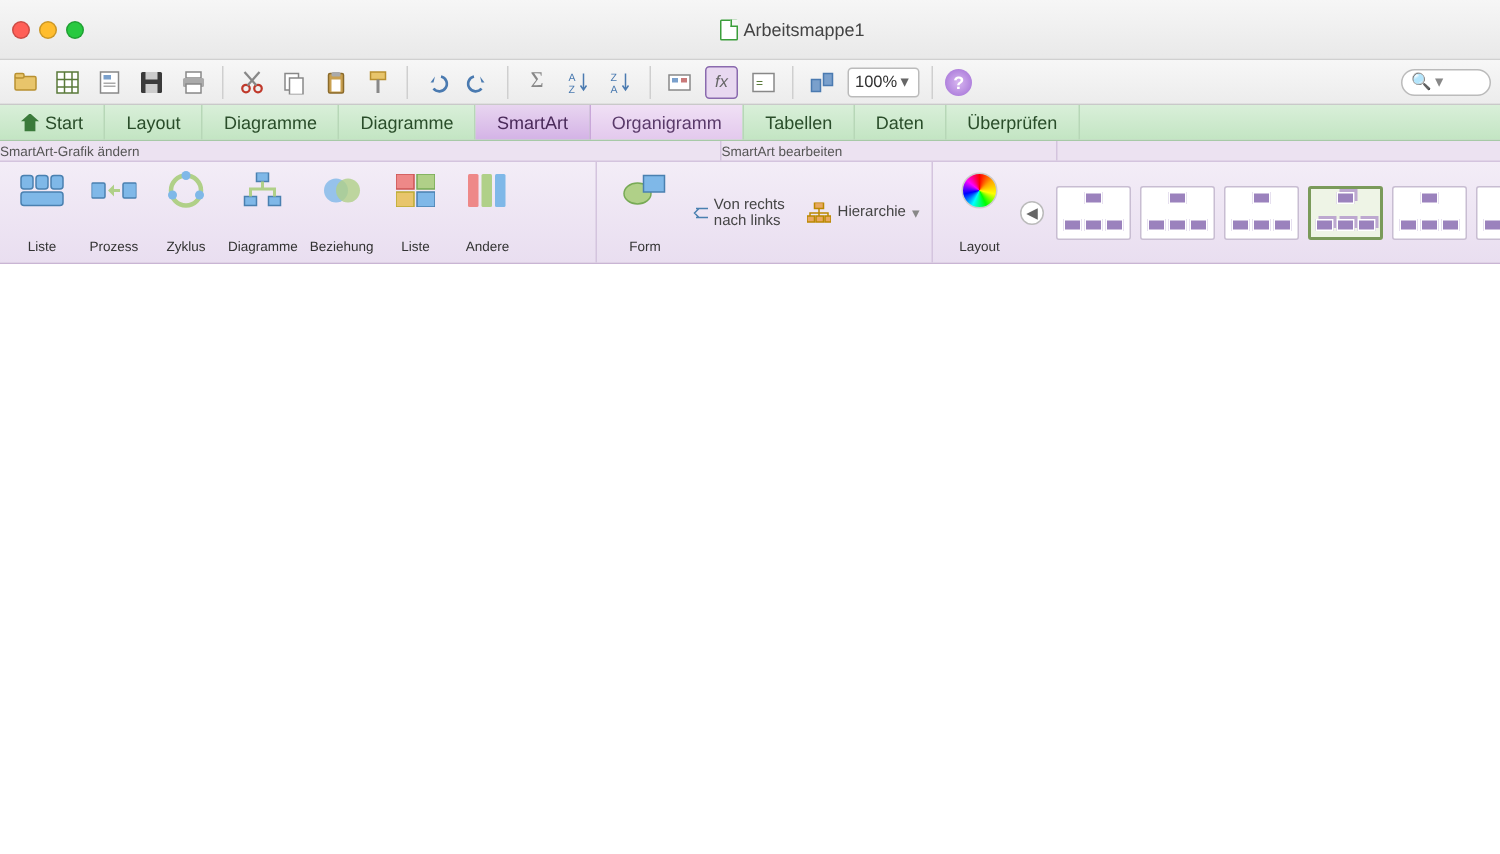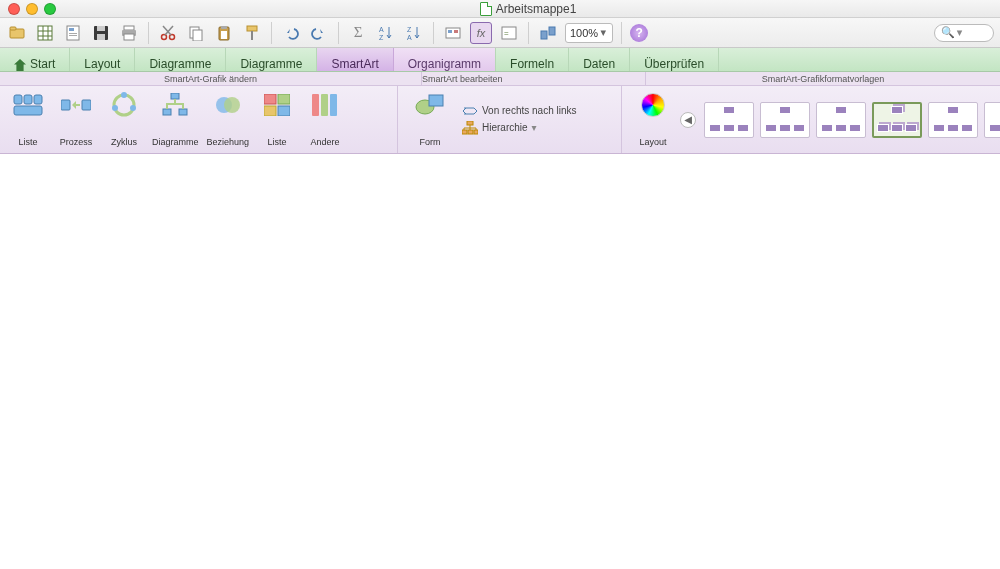--- a/index.html
+++ b/index.html
@@ -1,51 +1,51 @@
 <!DOCTYPE html>
 <html><head>
 <meta charset="utf-8">
 <style>
   * { box-sizing: border-box; margin: 0; padding: 0; font-family: "Lucida Grande", "Helvetica Neue", Arial, sans-serif; }
   body { width: 1000px; height: 569px; background: #fff; font-size: 11px; color: #333; overflow: hidden; }
 
   
-  .titlebar { height: 18px; background: linear-gradient(#f6f6f6,#e9e9e9); border-bottom: 1px solid #d0d0d0; display: flex; align-items: center; }
+  .titlebar { height: 40px; background: linear-gradient(#f6f6f6,#e9e9e9); border-bottom: 1px solid #d0d0d0; display: flex; align-items: center; }
   .traffic { display: flex; gap: 6px; margin-left: 8px; }
   .dot { width: 12px; height: 12px; border-radius: 50%; border: 0.5px solid rgba(0,0,0,.2); }
   .red{background:#ff5f57}.yellow{background:#ffbd2e}.green{background:#28c940}
   .title { flex: 1; text-align: center; font-size: 12px; color: #444; display: flex; align-items: center; justify-content: center; gap: 4px; }
   .doc-ic{width:12px;height:14px;background:#fff;border:1px solid #3b9e3b;border-radius:1px;position:relative}
   .doc-ic::after{content:"";position:absolute;right:-1px;top:-1px;width:4px;height:4px;background:#f6f6f6;border-left:1px solid #3b9e3b;border-bottom:1px solid #3b9e3b}
 
   
   .toolbar { height: 30px; background: linear-gradient(#f7f7f7,#ececec); border-bottom: 1px solid #c9c9c9; display:flex; align-items:center; padding: 0 6px; gap:6px; }
   .tsep{width:1px;height:22px;background:#cfcfcf;margin:0 2px}
   .tbtn { width:22px; height:22px; display:flex; align-items:center; justify-content:center; border-radius:3px; }
   .tbtn svg{width:16px;height:16px}
   .zoom{display:flex;align-items:center;border:1px solid #bbb;border-radius:3px;background:#fff;height:20px;padding:0 4px;font-size:11px}
   .zoom .car{width:10px;text-align:center;color:#666}
   .help{width:18px;height:18px;border-radius:50%;background:radial-gradient(#d7b6f0,#a06cd5);color:#fff;display:flex;align-items:center;justify-content:center;font-weight:bold;font-size:12px}
   .search{margin-left:auto;display:flex;align-items:center;border:1px solid #bbb;border-radius:10px;background:#fff;height:18px;width:60px;padding:0 6px;color:#888}
 
   
   .tabs{height:24px;background:linear-gradient(#d9efd9,#c3e5c3);border-bottom:1px solid #a7c9a7;display:flex;align-items:stretch}
-  .tab{padding:0 14px;display:flex;align-items:flex-end;font-size:12px;border-right:1px solid #b7d7b7;color:#2a4d2a;position:relative}
+  .tab{padding:0 14px;display:flex;align-items:center;font-size:12px;border-right:1px solid #b7d7b7;color:#2a4d2a;position:relative}
   .tab.home::before{content:"";width:12px;height:12px;margin-right:4px;background:#3a7a3a;clip-path:polygon(50% 0,100% 45%,80% 45%,80% 100%,20% 100%,20% 45%,0 45%)}
   .tab.active{background:linear-gradient(#e8d5f0,#d4b3e6);color:#4a2a5a;border-right:1px solid #c9a7d9}
   .tab.sub{background:linear-gradient(#f0e0f5,#e3c9ed);color:#5a3a6a}
 
   
   .ribbon{height:68px;background:linear-gradient(#f3edf7,#e9def0);border-bottom:1px solid #c9b5d4;display:flex}
   .group{border-right:1px solid #d4c4de;display:flex;flex-direction:column;position:relative}
   .ribbon-wrap{position:relative;padding-top:14px;display:flex;height:100%}
   .gbody{display:flex;align-items:center;padding:2px 8px;gap:8px;height:100%}
   .gitem{display:flex;flex-direction:column;align-items:center;gap:19px;font-size:9px;color:#333;min-width:40px}
   .gitem .ico{width:30px;height:26px;display:flex;align-items:center;justify-content:center}
-  .smallstack{display:flex;flex-direction:column;gap:4px;font-size:10px;color:#444}
+  .smallstack{display:flex;flex-direction:row;gap:4px;font-size:10px;color:#444}
   .smallstack div{display:flex;align-items:center;gap:4px}
 
   .styles{display:flex;align-items:center;gap:6px;padding:4px}
   .style-th{width:50px;height:36px;border:1px solid #c8bdd2;background:#fff;display:flex;align-items:center;justify-content:center;border-radius:2px}
   .style-th.sel{border:2px solid #7a9a5a;background:#eef4e6}
   .navcir{width:16px;height:16px;border:1px solid #bbb;border-radius:50%;display:flex;align-items:center;justify-content:center;background:#fff;font-size:10px;color:#666}
   .fx{font-style:italic;color:#666;font-size:11px}
 
   
   .mini{position:relative;width:44px;height:28px}
@@ -209,35 +209,34 @@
   <div class="tab">
       <span>Diagramme</span>
     </div>
   <div class="tab active">
       <span>SmartArt</span>
     </div>
   <div class="tab sub">
       <span>Organigramm</span>
     </div>
   <div class="tab">
-      <span>Formeln</span>
+      <span>Tabellen</span>
     </div>
   <div class="tab">
       <span>Daten</span>
     </div>
   <div class="tab">
       <span>Überprüfen</span>
     </div>
 </div>
 
 <div class="ribbon-wrap">
 <div style="position:absolute;top:0;left:0;right:0;height:14px;background:#ece2f1;border-bottom:1px solid #d4c4de;display:flex">
-  <div style="width:422px;border-right:1px solid #d4c4de;text-align:center;font-size:9px;line-height:14px;color:#555">SmartArt-Grafik ändern</div>
+  <div style="width:481px;border-right:1px solid #d4c4de;text-align:left;font-size:9px;line-height:14px;color:#555">SmartArt-Grafik ändern</div>
   <div style="width:224px;border-right:1px solid #d4c4de;font-size:9px;line-height:14px;color:#555">SmartArt bearbeiten</div>
-  <div style="flex:1;text-align:center;font-size:9px;line-height:14px;color:#555">SmartArt-Grafikformatvorlagen</div>
 </div>
 <div class="ribbon">
   <div class="group" style="width:398px">
     <div class="gbody">
       <div class="gitem">
         <div class="ico">
               <svg width="30" height="22">
                 <rect x="1" y="1" width="8" height="9" rx="2" fill="#7fb8e8" stroke="#4a80b0"></rect>
                 <rect x="11" y="1" width="8" height="9" rx="2" fill="#7fb8e8" stroke="#4a80b0"></rect>
                 <rect x="21" y="1" width="8" height="9" rx="2" fill="#7fb8e8" stroke="#4a80b0"></rect>

